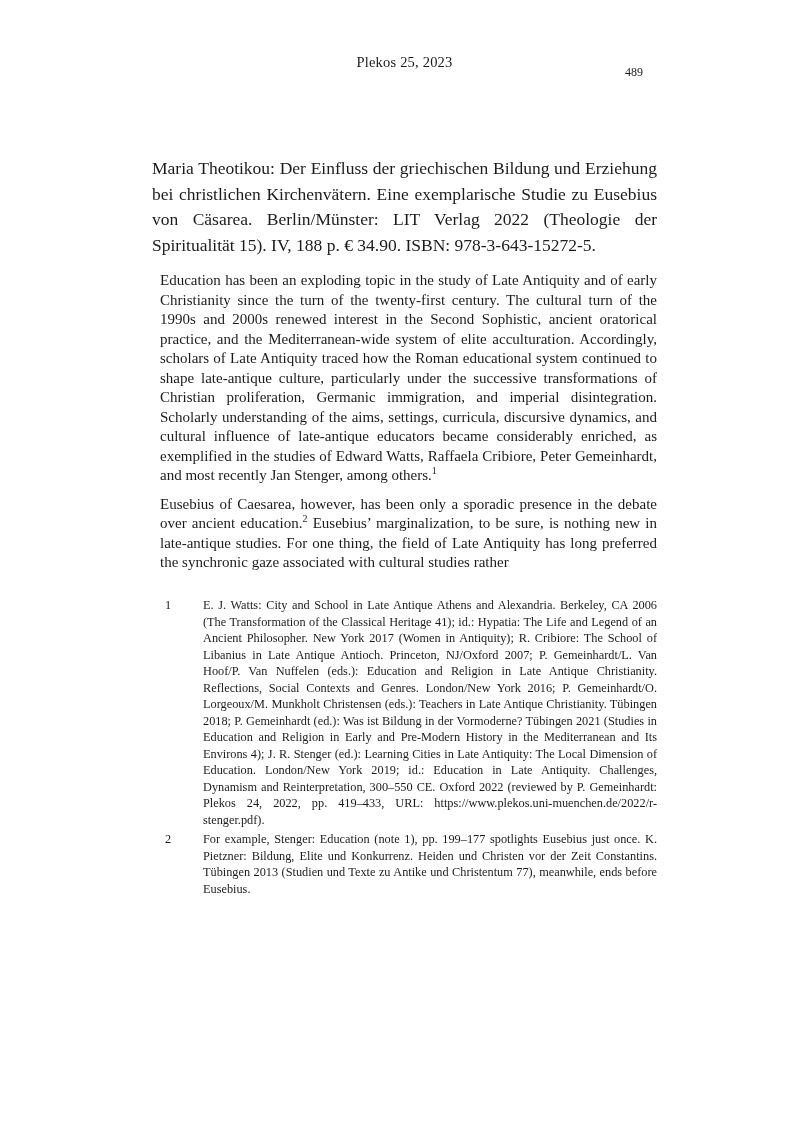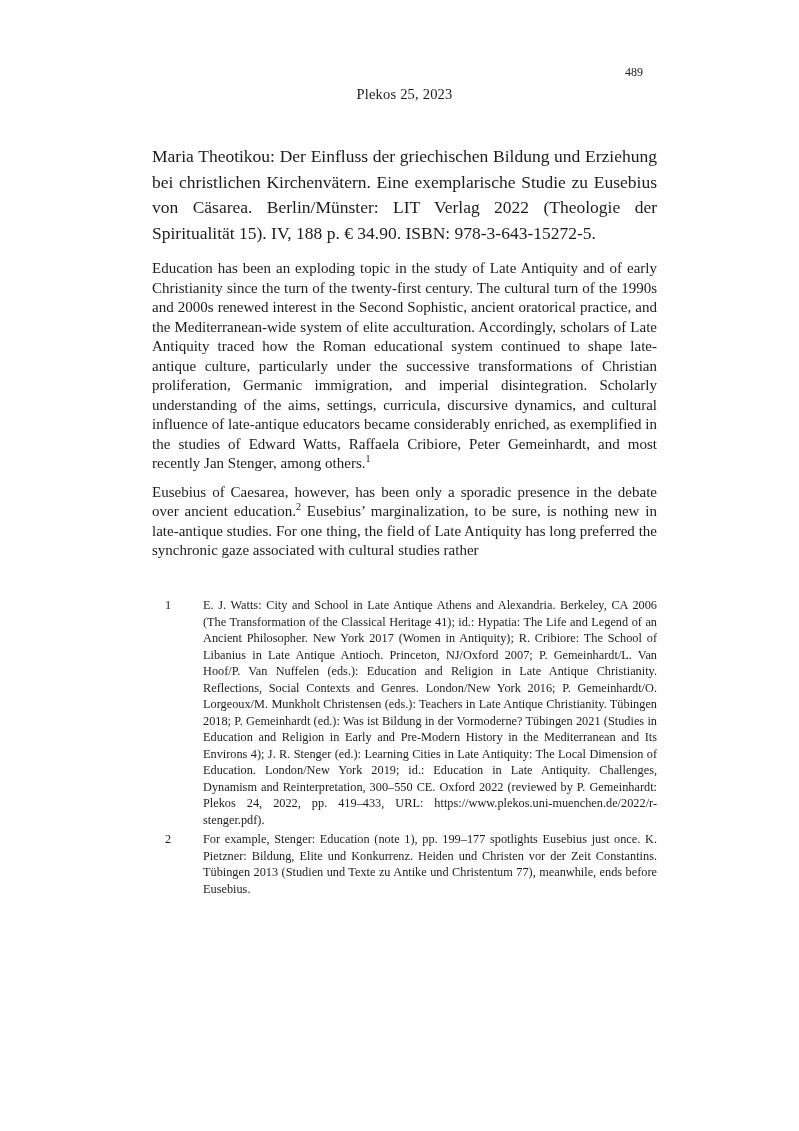--- a/index.html
+++ b/index.html
@@ -11,21 +11,21 @@
     position: relative;
     width: 799px;
     height: 1131px;
     background: #ffffff;
     color: #1c1c1c;
     font-family: "Liberation Serif", "DejaVu Serif", serif;
     overflow: hidden;
   }
   .running-title {
     position: absolute;
-    top: 86px;
+    top: 54px;
     left: 152px;
     width: 505px;
     text-align: center;
     font-size: 14.5px;
     letter-spacing: 0.2px;
   }
   .page-number {
     position: absolute;
     top: 65px;
     right: 156px;
@@ -34,27 +34,27 @@
   .content {
     position: absolute;
     top: 144px;
     left: 152px;
     width: 505px;
   }
   .citation {
     font-size: 17.5px;
     line-height: 25.5px;
     text-align: justify;
-    margin: 0 0 13px 0;
+    margin: 12px 0 13px 0;
   }
   .para {
     font-size: 15px;
     line-height: 19.5px;
     text-align: justify;
-    margin: 0 0 9px 0;
+    margin: 0 0 9px 8px;
   }
   .fn-ref {
     font-size: 10px;
     line-height: 0;
     vertical-align: super;
   }
   .footnotes {
     position: absolute;
     top: 597px;
     left: 152px;

